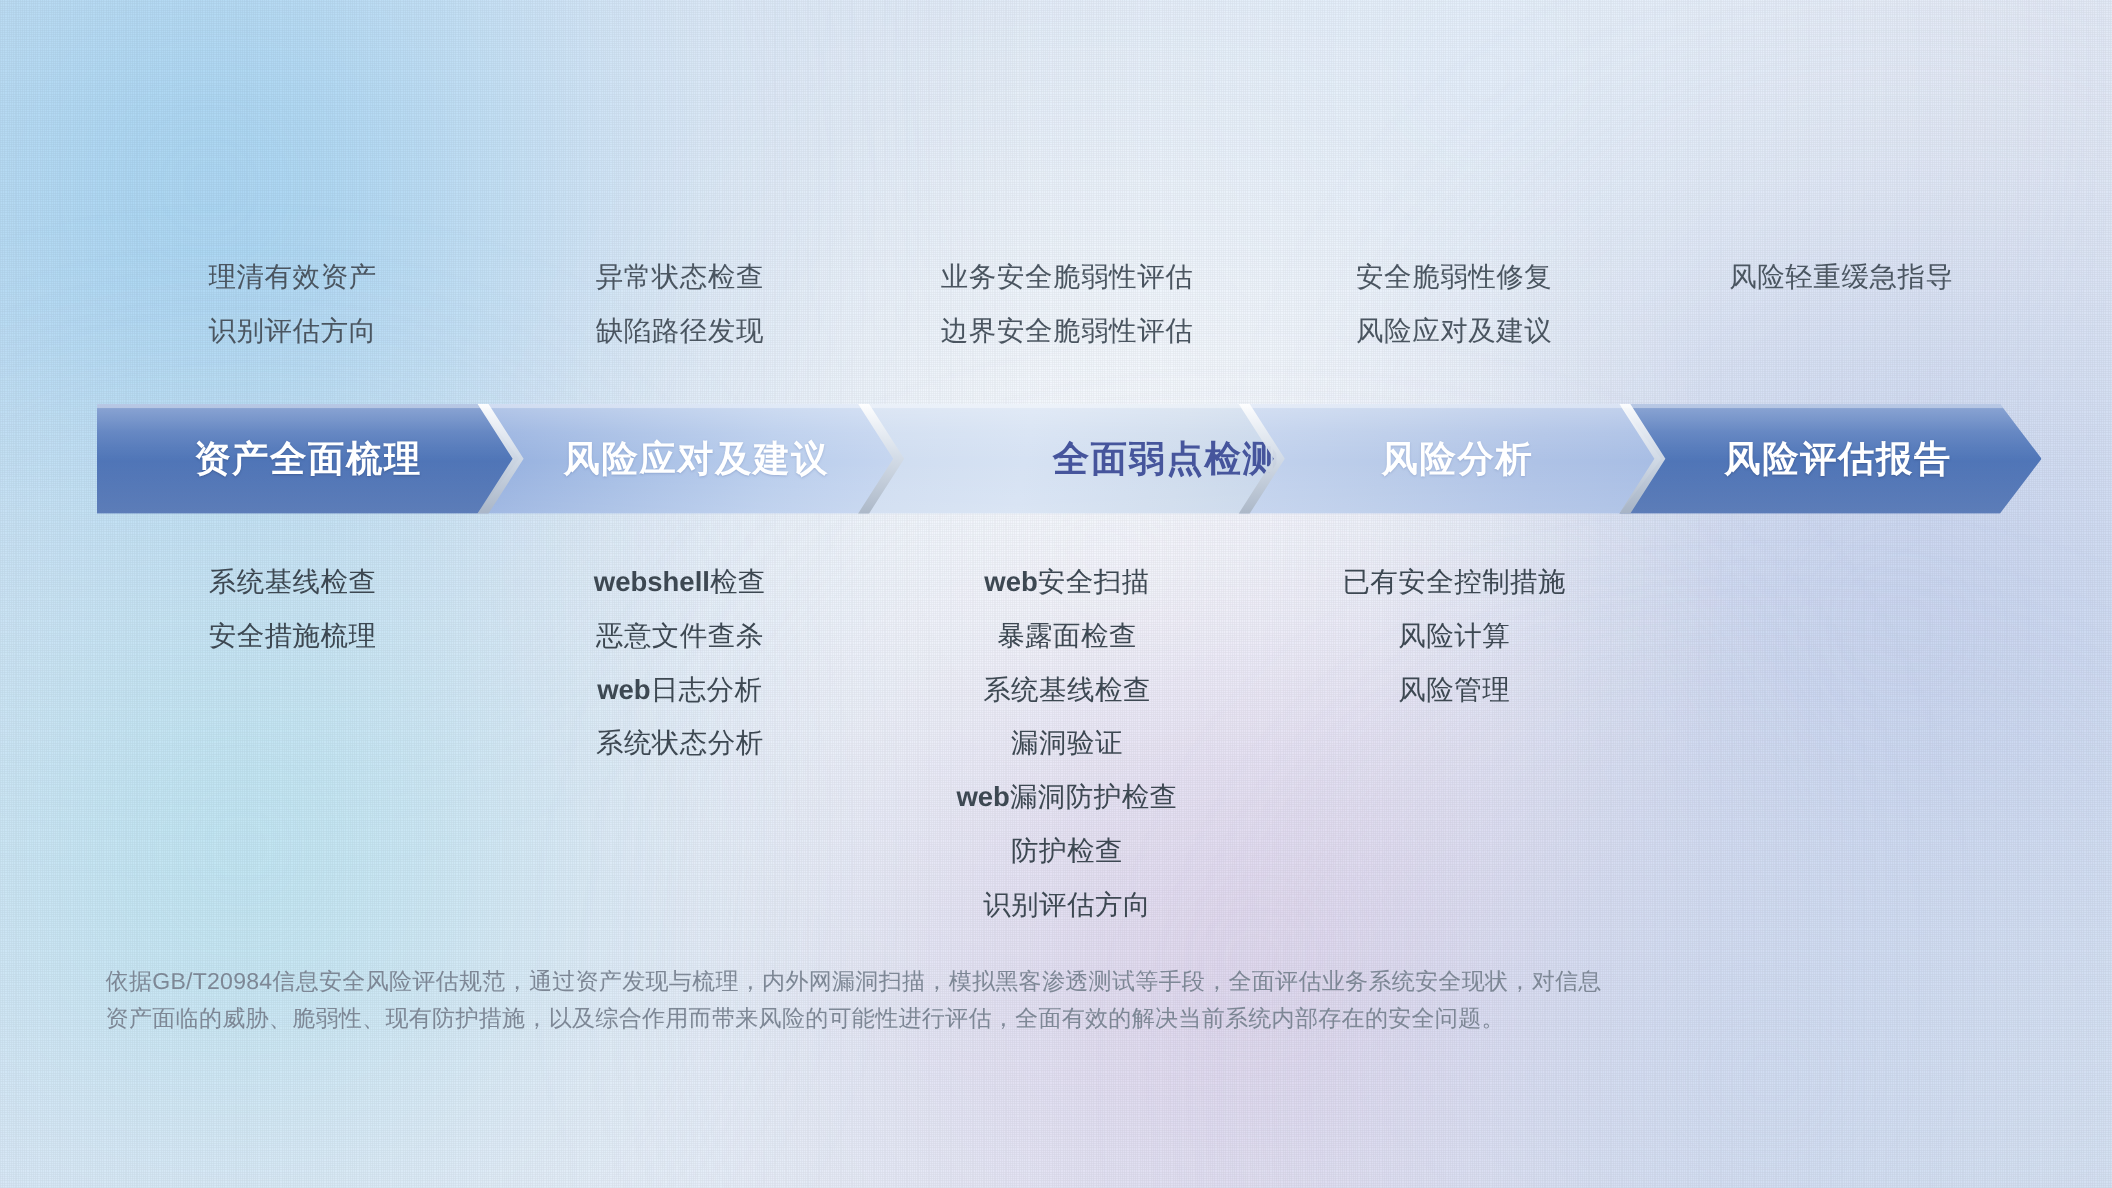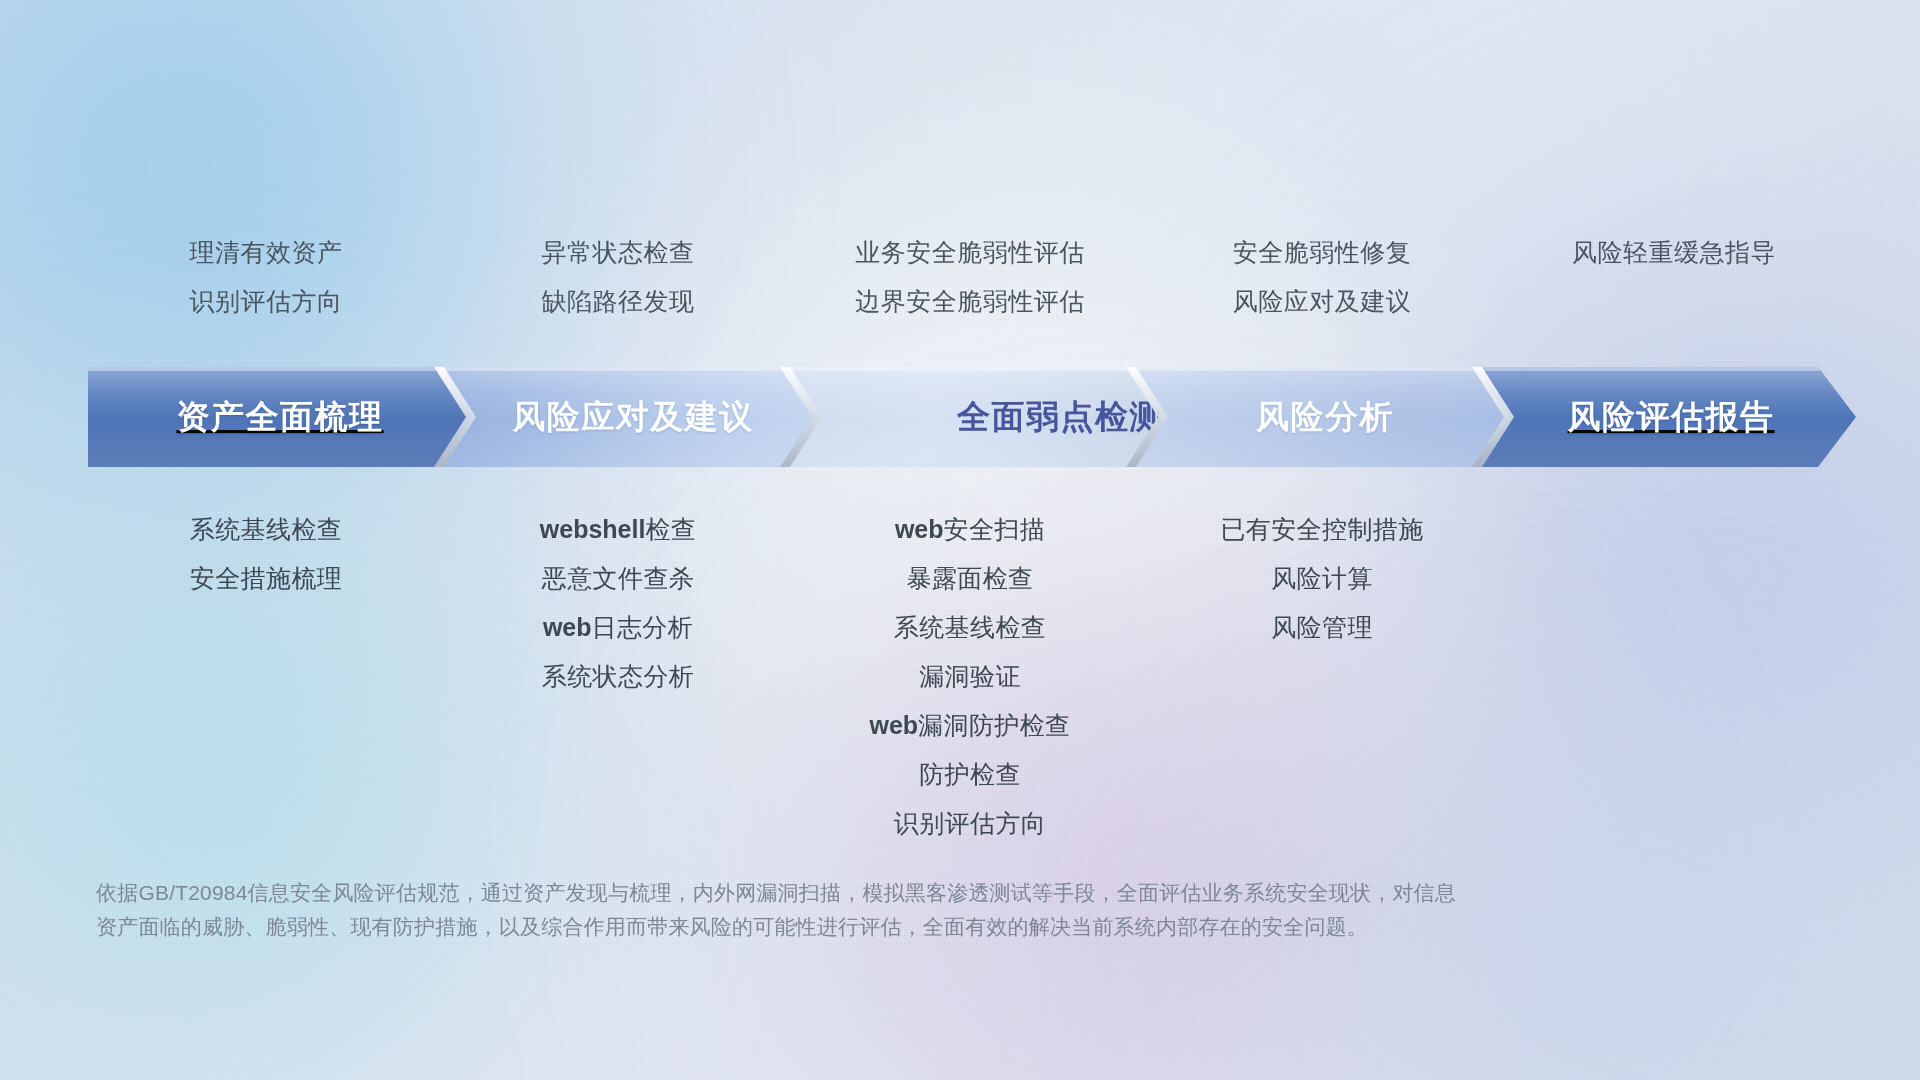--- a/index.html
+++ b/index.html
@@ -152,21 +152,20 @@
     font-weight: 700;
     letter-spacing: 1.5px;
     white-space: nowrap;
     position: relative;
     padding-left: 14px;
   }
 
   
   .sk-solid {
     background: linear-gradient(180deg, #5d81c2 0%, #5177b9 40%, #4a6eb0 100%);
-    text-decoration: underline;
   }
   .sk-solid .chev-label { color: #ffffff; text-shadow: 0 1px 2px rgba(30,50,95,.35); }
 
   .sk-mid {
     background: linear-gradient(100deg, #93aede 0%, #a6bee5 34%, #b9cdec 68%, #c6d6f0 100%);
   }
   .sk-mid .chev-label { color: #ffffff; text-shadow: 0 1px 2px rgba(70,95,150,.28); }
 
   .sk-light {
     background: linear-gradient(100deg, #cedcf0 0%, #d6e2f3 40%, #cfdced 75%, #c7d6ea 100%);

